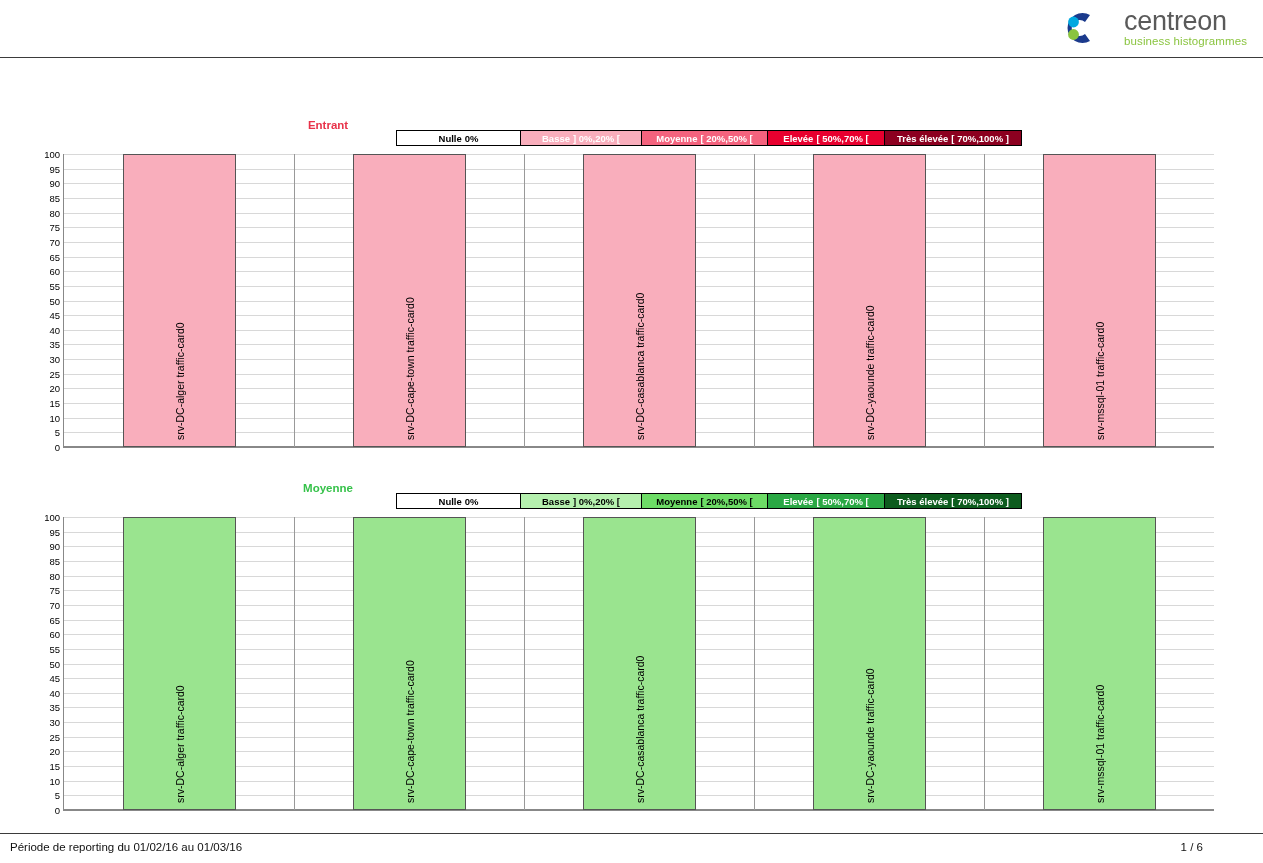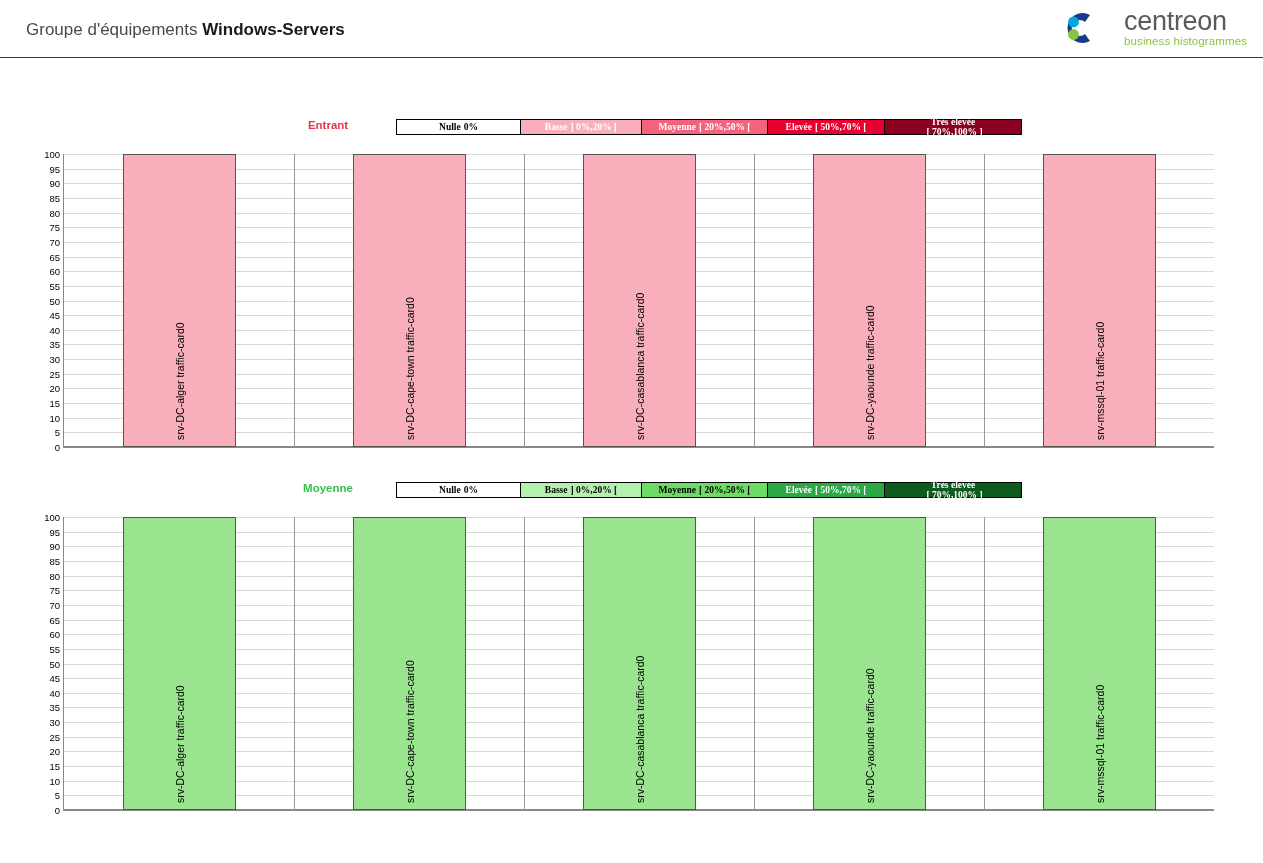--- a/index.html
+++ b/index.html
@@ -41,29 +41,29 @@
     font-size: 11px; color: #111;
   }
 
   
   .legend-row { position: absolute; height: 16px; display: flex; align-items: center; }
   .legend-label {
     position: absolute; font-size: 11.5px; font-weight: bold;
     width: 120px; text-align: center;
   }
   .legend-box {
-    position: absolute; left: 396px; top: 1px; height: 16px;
-    display: flex; border: 1px solid #000; font-family: Liberation Serif, serif;
+    position: absolute; left: 396px; top: 12px; height: 16px;
+    display: flex; border: 1px solid #000;
   }
   .legend-cell {
     height: 14px; display: flex; align-items: center; justify-content: center;
     font-size: 9.5px; font-weight: bold; border-right: 1px solid #000;
     padding: 0 4px; white-space: nowrap;
   }
-  .legend-cell:last-child { border-right: none; flex-direction: column; }
+  .legend-cell:last-child { border-right: none; }
   .legend-cell .k { font-weight: bold; }
   .legend-cell .v { font-weight: bold; margin-left: 3px; }
 
   
   .chart {
     position: absolute;
     border-left: 1px solid #888;
     border-bottom: 1px solid #888;
   }
   .plot {
@@ -108,24 +108,20 @@
   .footer-right {
     position: absolute; right: 60px; top: 7px; font-size: 11.5px; color: #111;
   }
 </style>
 </head>
 <body>
 
 <div class="page">
 
   <div class="header">
-    <div class="header-title">
-      <span>Groupe d'équipements</span>
-      <span class="strong">Windows-Servers</span>
-    </div>
 
     <div class="logo">
       <div class="logo-mark">
         <svg width="38" height="38" viewBox="0 0 38 38" aria-hidden="true">
           <path d="M29 6 A15 15 0 1 0 29 32 L24 25 A8 8 0 1 1 24 13 Z" fill="#1b3a8c"></path>
           <circle cx="12.5" cy="13" r="5.4" fill="#00a8e0"></circle>
           <circle cx="12.5" cy="25.5" r="5.4" fill="#8ac43f"></circle>
         </svg>
       </div>
       <div class="logo-text">
@@ -333,14 +329,18 @@
       <div class="ytick" style="top: 102.55px;">65</div>
       <div class="ytick" style="top: 87.9px;">70</div>
       <div class="ytick" style="top: 73.25px;">75</div>
       <div class="ytick" style="top: 58.6px;">80</div>
       <div class="ytick" style="top: 43.95px;">85</div>
       <div class="ytick" style="top: 29.3px;">90</div>
       <div class="ytick" style="top: 14.65px;">95</div>
       <div class="ytick" style="top: 0px;">100</div>
     </div>
 
+  <div class="footer">
+    <div class="footer-left">Période de reporting du 01/02/16 au 01/03/16</div>
+    <div class="footer-right">1 / 6</div>
+  </div>
 
 </div>
 
 </body></html>

